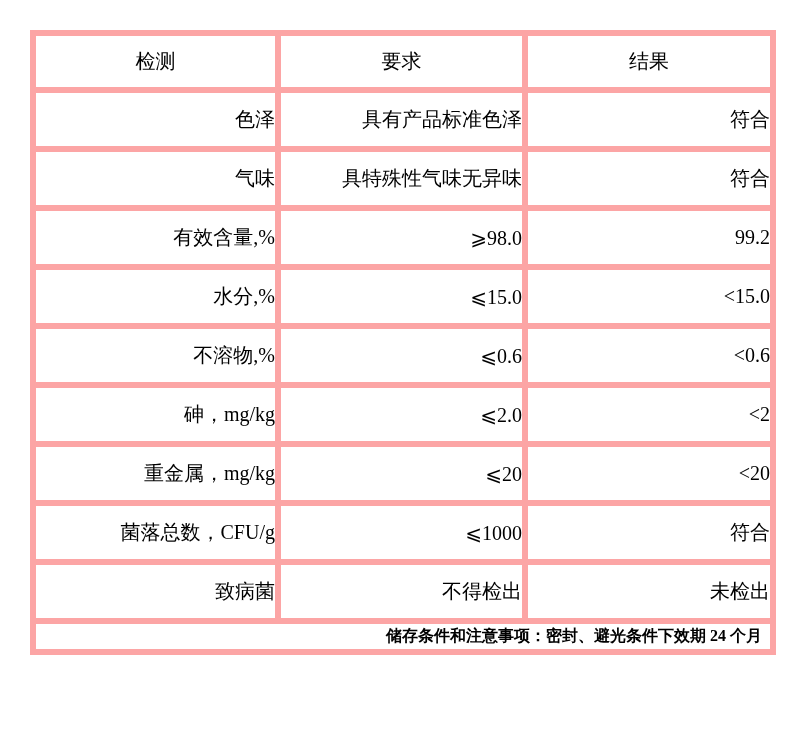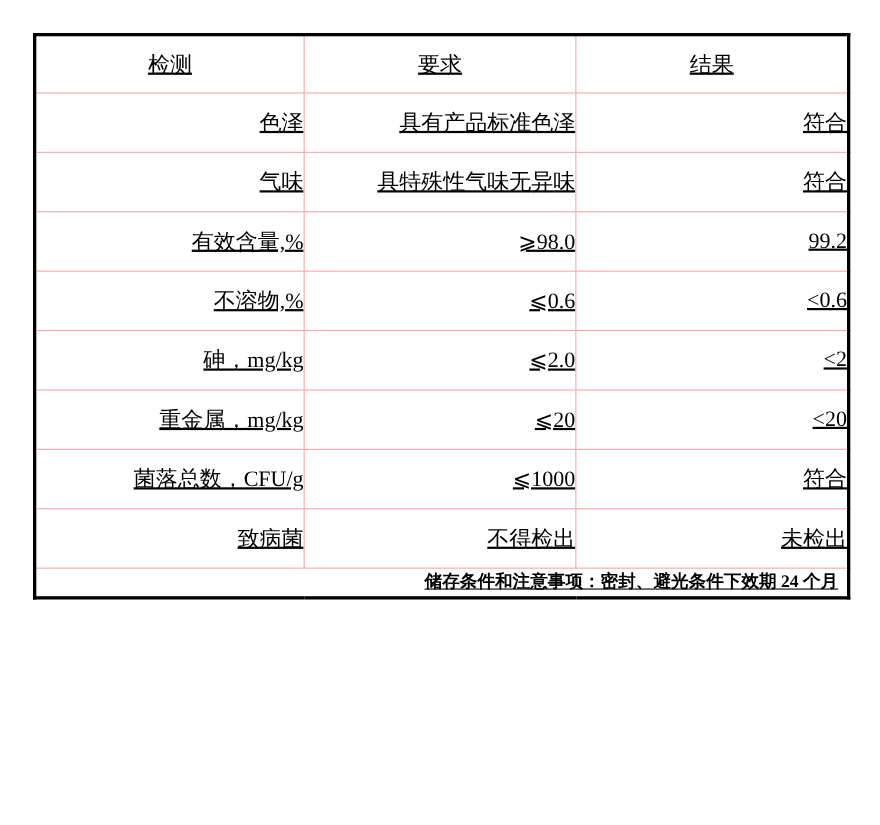--- a/index.html
+++ b/index.html
@@ -20,29 +20,28 @@
     position: absolute;
     left: 30px;
     top: 30px;
     width: 740px;
     border-collapse: collapse;
     table-layout: fixed;
     border: 3px solid #000000;
   }
   .spec-table th,
   .spec-table td {
-    border: 1px solid #fca5a5;
+    border: 6px solid #fca5a5;
     text-align: center;
     vertical-align: middle;
     font-size: 20px;
     font-weight: normal;
     padding: 0;
     overflow: hidden;
     white-space: nowrap;
-    text-decoration: underline;
   }
   .spec-table thead th {
     height: 51px;
   }
   .spec-table tbody td {
     height: 53px;
     text-align: right;
   }
   .spec-table tfoot td {
     height: 25px;
@@ -79,20 +78,25 @@
           <td>气味</td>
           <td>具特殊性气味无异味</td>
           <td>符合</td>
         </tr>
         <tr>
           <td>有效含量,%</td>
           <td>⩾98.0</td>
           <td>99.2</td>
         </tr>
         <tr>
+          <td>水分,%</td>
+          <td>⩽15.0</td>
+          <td>&lt;15.0</td>
+        </tr>
+        <tr>
           <td>不溶物,%</td>
           <td>⩽0.6</td>
           <td>&lt;0.6</td>
         </tr>
         <tr>
           <td>砷，mg/kg</td>
           <td>⩽2.0</td>
           <td>&lt;2</td>
         </tr>
         <tr>

